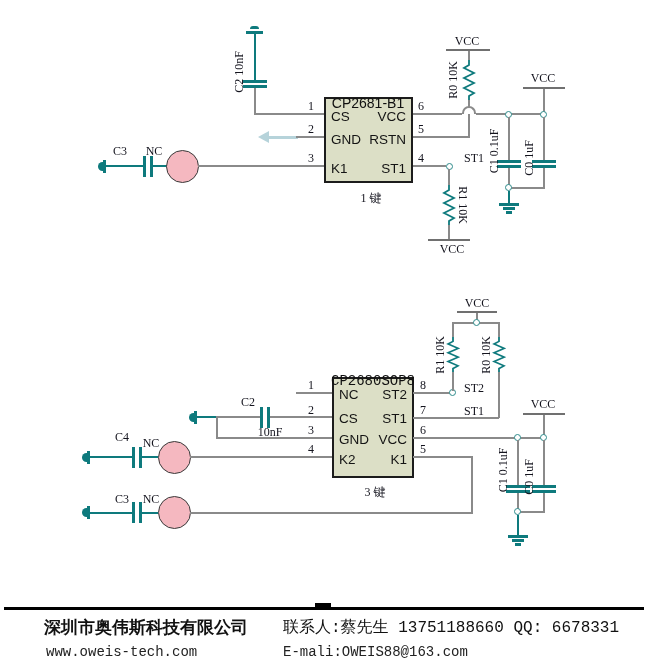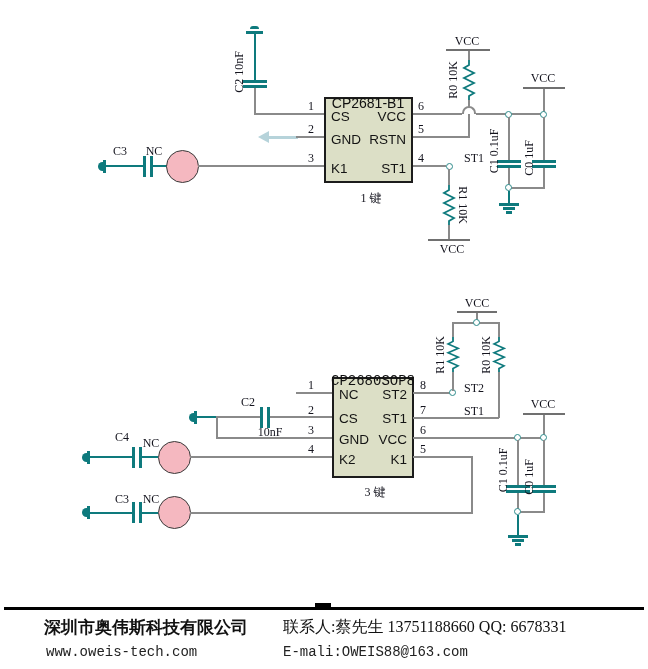--- a/index.html
+++ b/index.html
@@ -38,21 +38,21 @@
   .barU{position:absolute;width:17px;height:3px;background:#0e7a7d;}
   .res{position:absolute;}
   .arrowline{position:absolute;height:3px;background:#b6d3da;}
   .arrowhead{position:absolute;width:0;height:0;border-top:6px solid transparent;
              border-bottom:6px solid transparent;border-right:11px solid #b6d3da;}
   
   .fline{position:absolute;background:#000;}
   .company{position:absolute;font-weight:bold;font-size:17px;color:#111;
            font-family:Liberation Sans, sans-serif;white-space:nowrap;}
   .contact{position:absolute;font-size:16px;color:#111;
-           font-family:Liberation Serif, serif;white-space:nowrap;}
+           font-family:Liberation Mono, monospace;white-space:nowrap;}
   .monoline{position:absolute;font:14px "Liberation Mono",monospace;color:#222;white-space:nowrap;}
 </style>
 </head>
 <body>
 
 <div id="canvas">
 
   <div>
 
     <div class="blobU" style="left:250px;top:26px;"></div>

